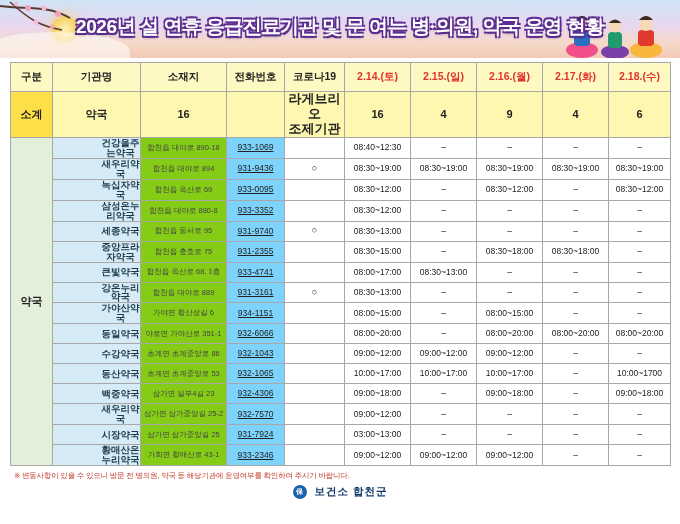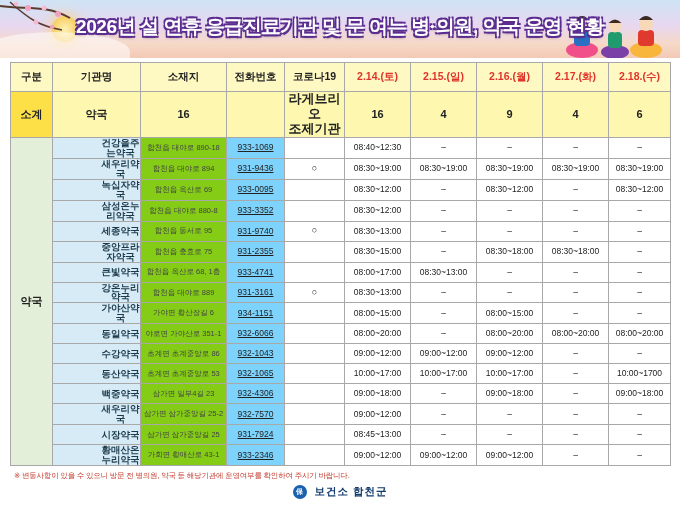--- a/index.html
+++ b/index.html
@@ -310,21 +310,21 @@
           <td class="hours">–</td>
           <td class="hours">–</td>
           <td class="hours">–</td>
           <td class="hours">–</td>
         </tr>
         <tr>
           <td class="name">시장약국</td>
           <td class="addr">삼가면 삼가중앙길 25</td>
           <td class="tel">931-7924</td>
           <td class="corona"></td>
-          <td class="hours">08:45~13:00</td>
+          <td class="hours">03:00~13:00</td>
           <td class="hours">–</td>
           <td class="hours">–</td>
           <td class="hours">–</td>
           <td class="hours">–</td>
         </tr>
         <tr>
           <td class="name">황매산온누리약국</td>
           <td class="addr">가회면 황매산로 43-1</td>
           <td class="tel">933-2346</td>
           <td class="corona"></td>

